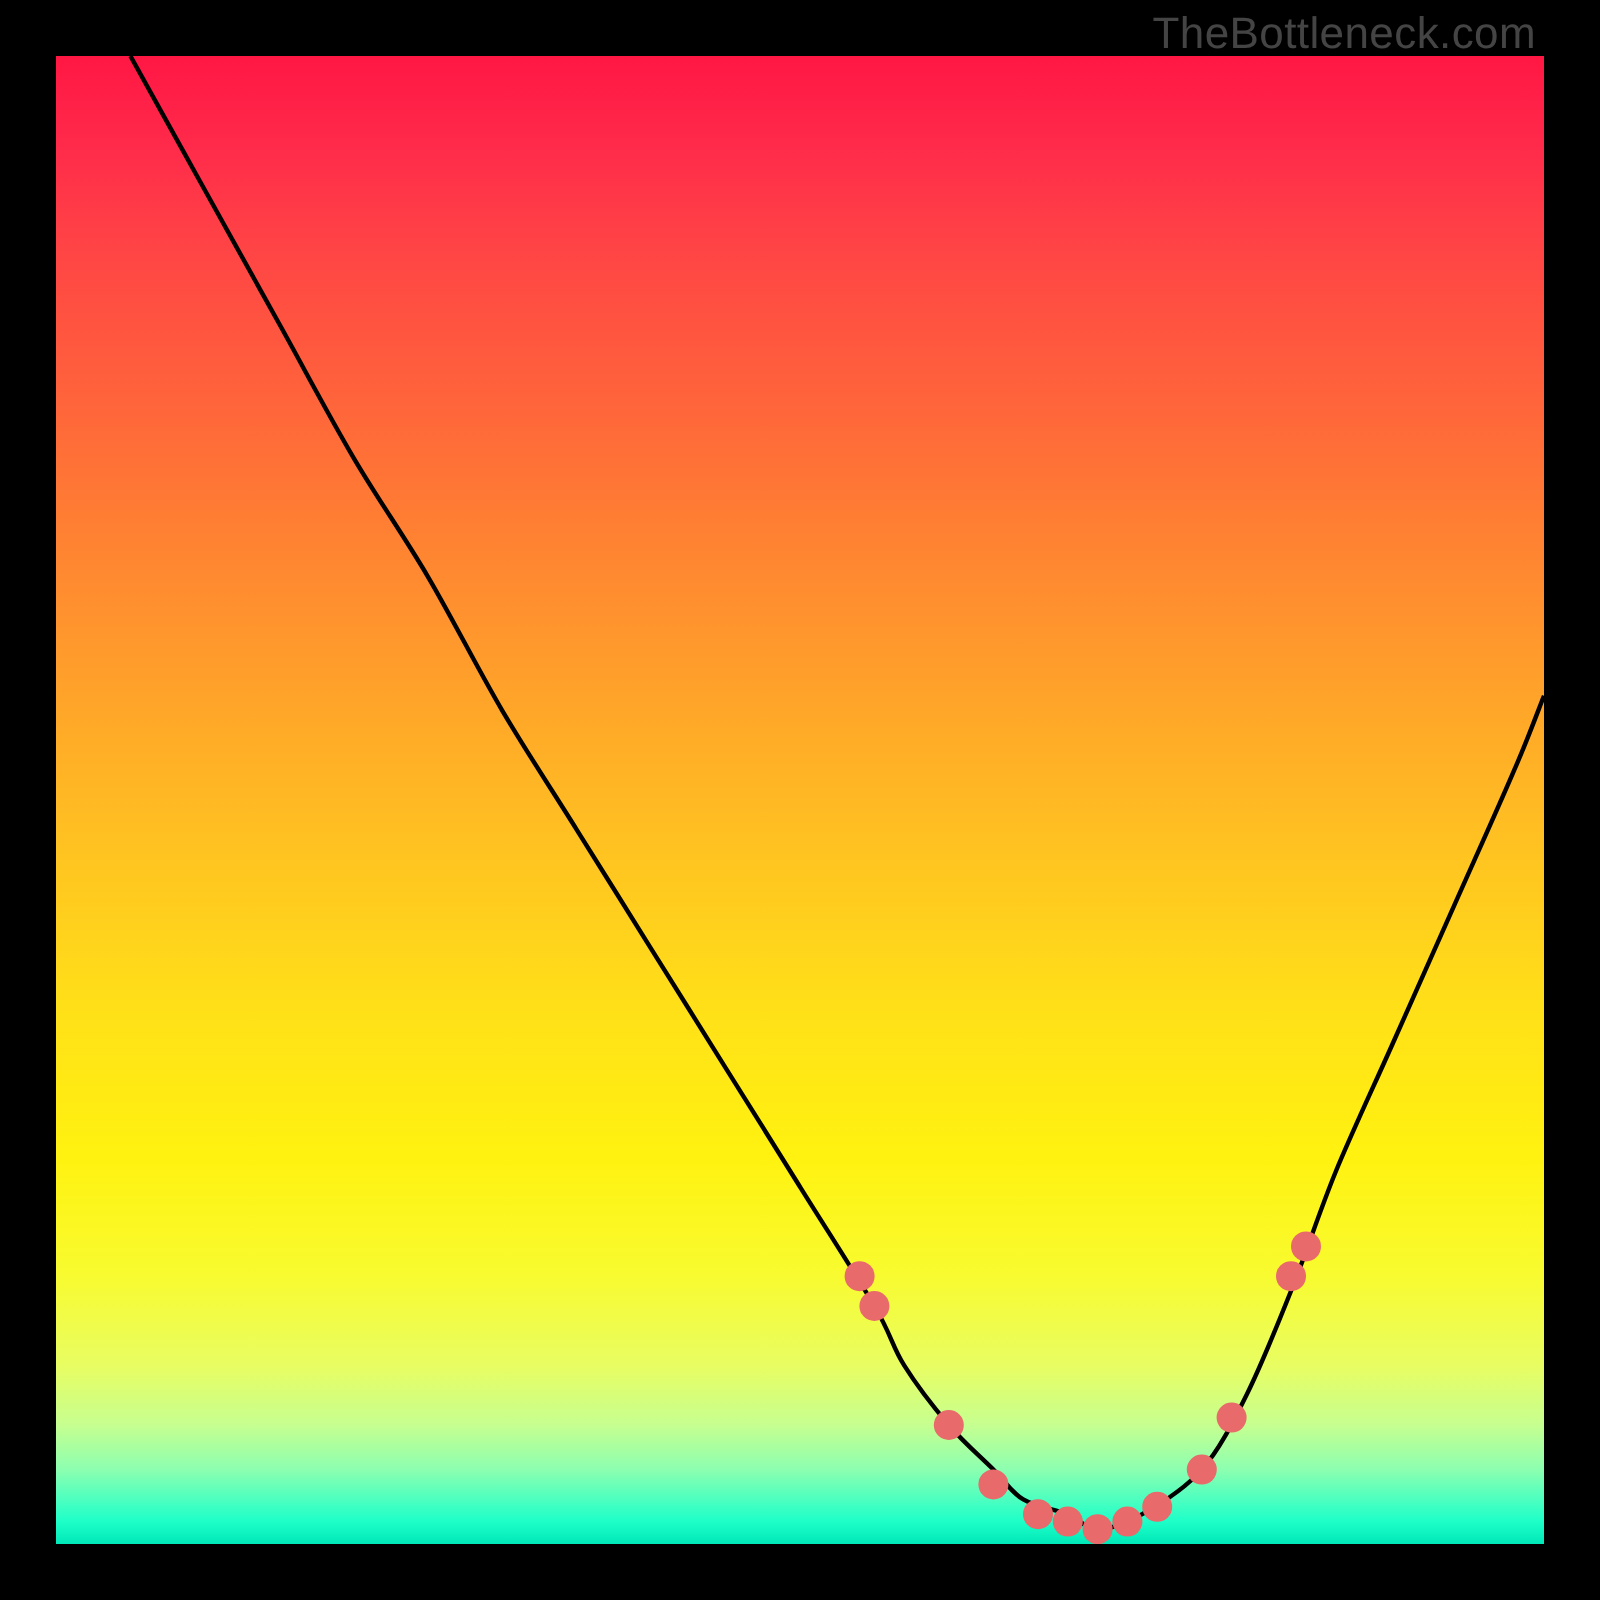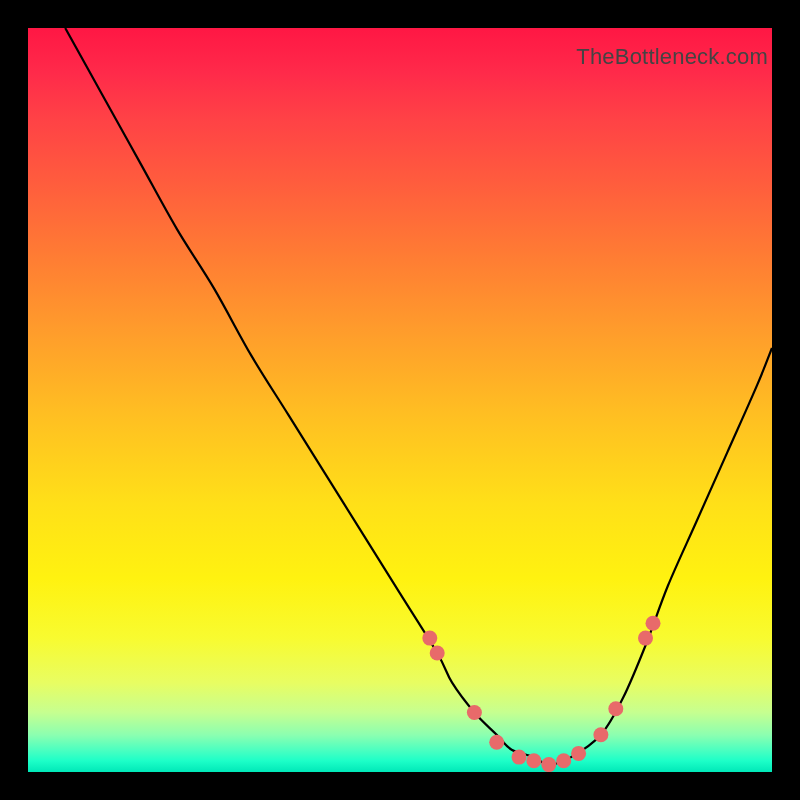--- a/index.html
+++ b/index.html
@@ -47,21 +47,20 @@
   }
   .watermark {
     position: absolute;
     top: 4px;
     right: 32px;
     color: #444;
     font-size: 22px;
     font-weight: 500;
     letter-spacing: 0.2px;
     z-index: 5;
-    margin-top: 40px;
   }
   svg.curve {
     position: absolute;
     left: 0;
     top: 0;
     width: 744px;
     height: 744px;
     z-index: 3;
   }
 </style>

